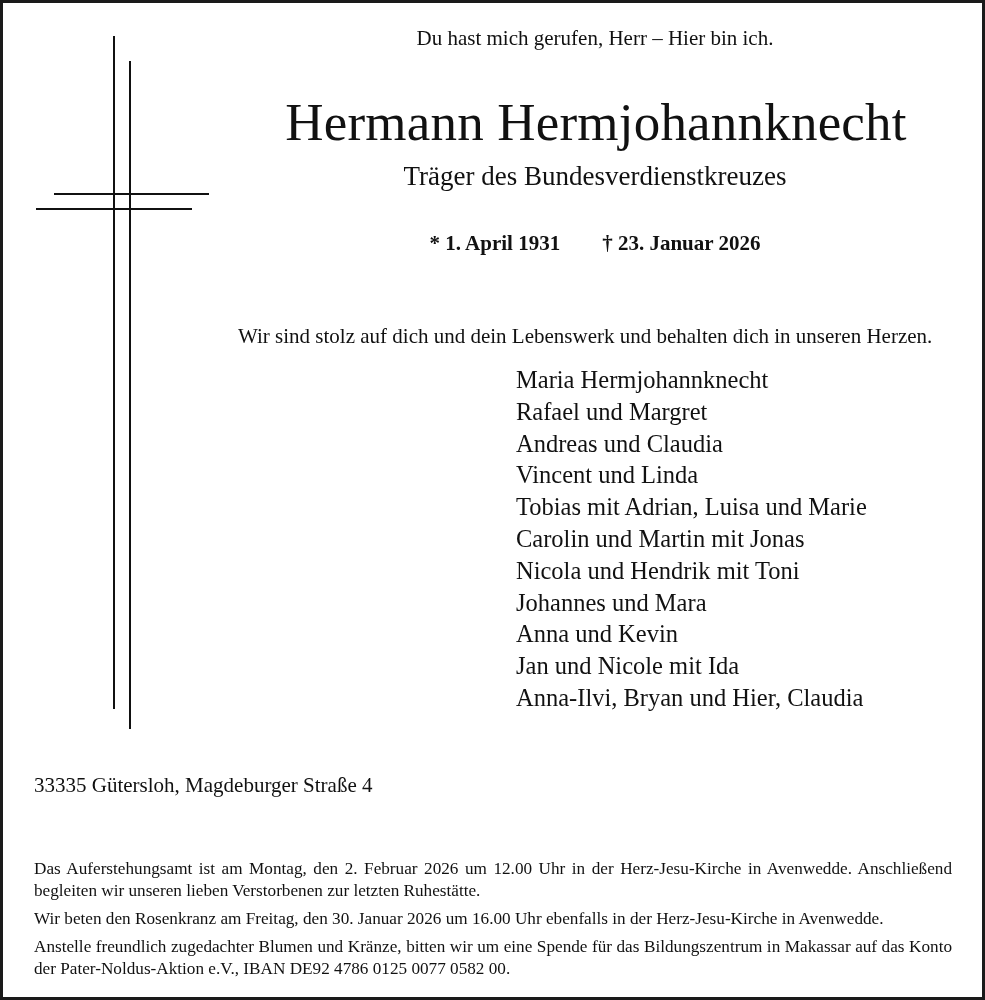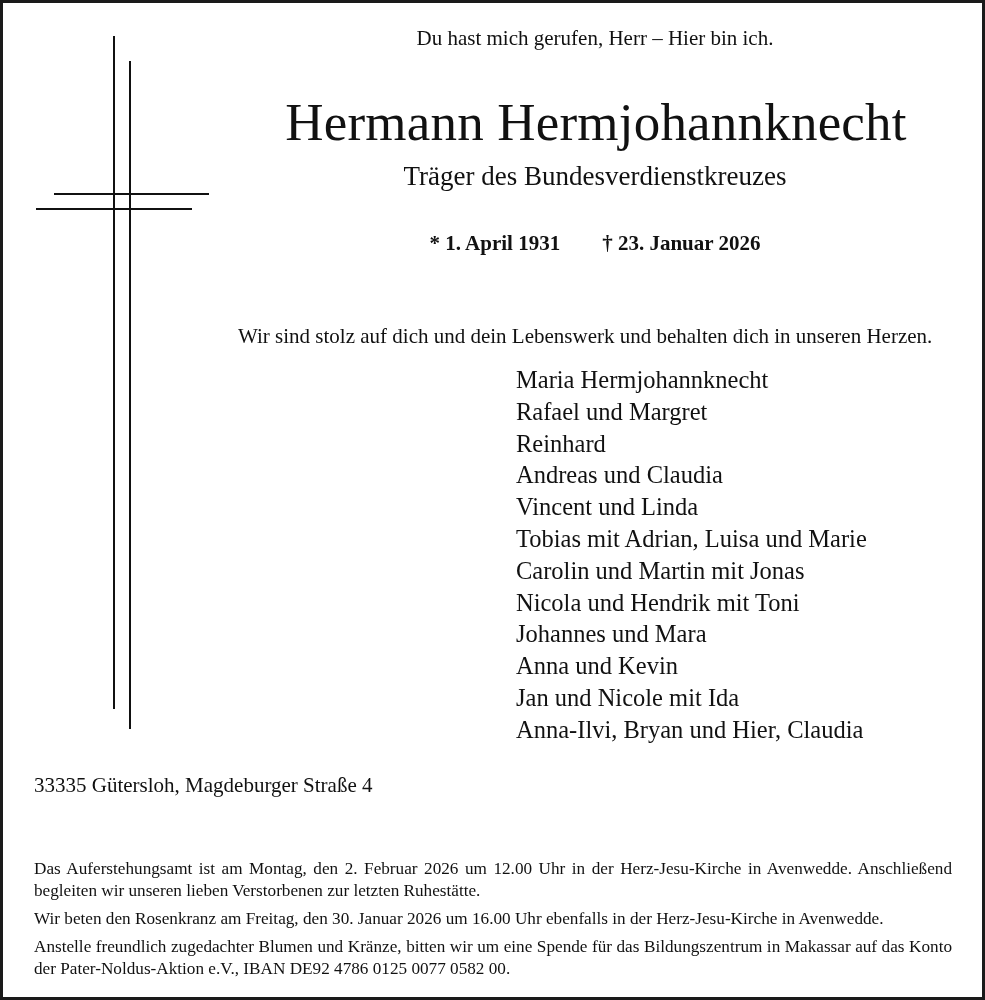--- a/index.html
+++ b/index.html
@@ -42,21 +42,20 @@
 
 <div class="abs dates">
   <span>* 1. April 1931</span><span class="gap"></span><span>† 23. Januar 2026</span>
 </div>
 
 <div class="abs tribute">Wir sind stolz auf dich und dein Lebenswerk und behalten dich in unseren Herzen.</div>
 
 <div class="abs mourners">
   <div>Maria Hermjohannknecht</div>
   <div>Rafael und Margret</div>
-  <div>Reinhard</div>
   <div>Andreas und Claudia</div>
   <div>Vincent und Linda</div>
   <div>Tobias mit Adrian, Luisa und Marie</div>
   <div>Carolin und Martin mit Jonas</div>
   <div>Nicola und Hendrik mit Toni</div>
   <div>Johannes und Mara</div>
   <div>Anna und Kevin</div>
   <div>Jan und Nicole mit Ida</div>
   <div>Anna-Ilvi, Bryan und Hier, Claudia</div>
 </div>

